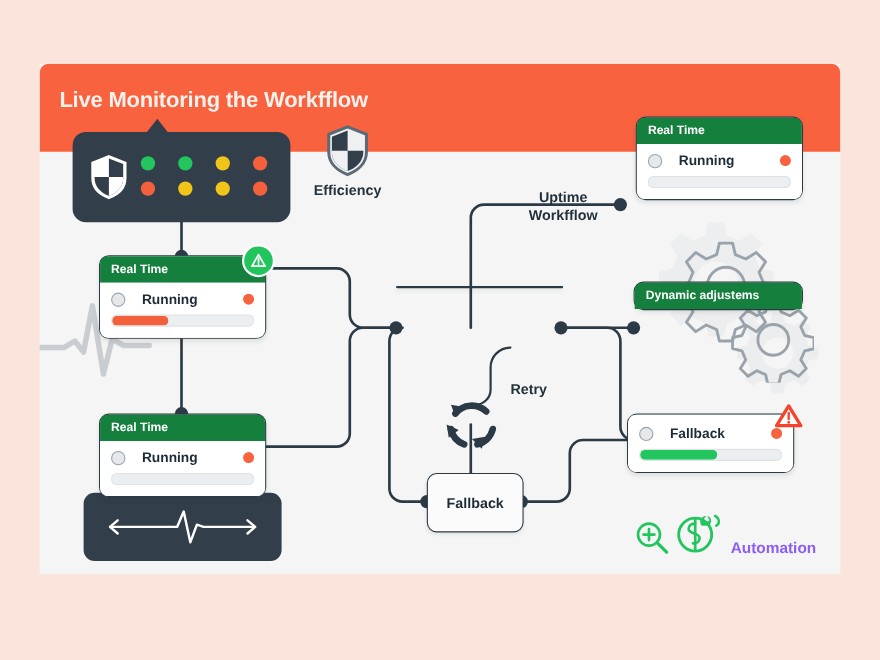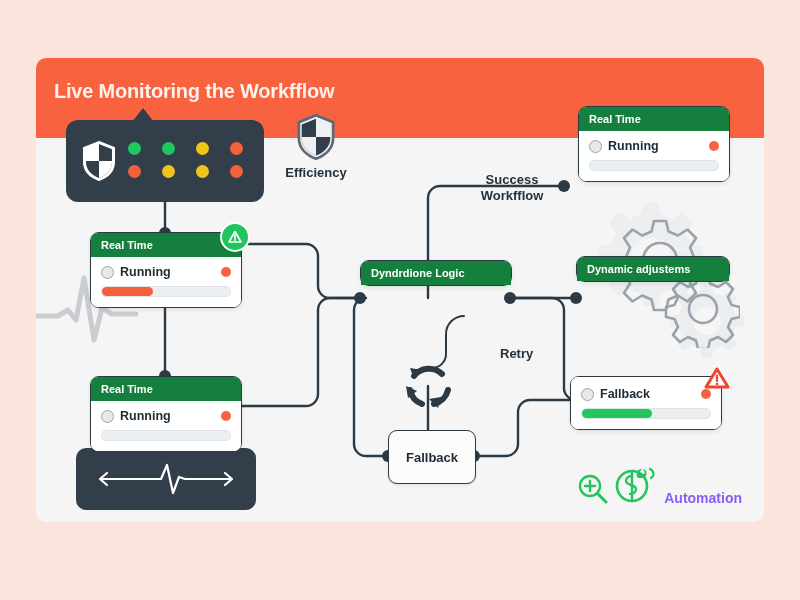--- a/index.html
+++ b/index.html
@@ -8,21 +8,21 @@
     background:#fbe4dc;
     font-family:"Liberation Sans", sans-serif;
     overflow:hidden;
     position:relative;
   }
   #root{position:absolute;inset:0;}
 
   
   .canvas{
     position:absolute;left:36px;top:58px;width:728px;height:464px;
-    background:#f5f5f5;border-radius:10px;overflow:hidden;
+    background:#f5f5f5;border-radius:0;overflow:hidden;
   }
   .header-band{
     position:absolute;left:0;top:0;width:100%;height:80px;
     background:#f9623f;border-radius:8px 8px 0 0;
   }
   .header-title{
     position:absolute;left:18px;top:22px;
     color:#fdf1ec;font-size:20px;font-weight:bold;letter-spacing:-.2px;
     white-space:nowrap;
   }
@@ -70,21 +70,21 @@
   }
   .card-head{
     background:#15803d;color:#fff;
     font-size:11px;font-weight:bold;
     padding:6px 9px 6px 10px;
     border-radius:7px 7px 0 0;
     white-space:nowrap;overflow:hidden;
   }
   .card-body{padding:8px 10px 10px 10px;background:#fff;border-radius:0 0 7px 7px;}
   .card.no-head .card-body{border-radius:7px;padding-top:10px;}
-  .status-row{display:flex;align-items:center;}
+  .status-row{display:flex;align-items:center;gap:9px;}
   .status-circle{
     width:11px;height:11px;border-radius:50%;
     border:1.8px solid #9aa4ad;background:#e6e9ec;margin-right:6px;flex:0 0 auto;
   }
   .status-text{font-size:12.5px;color:#1d2b36;font-weight:bold;flex:1;white-space:nowrap;}
   .status-led{width:10px;height:10px;border-radius:50%;background:#f9623f;flex:0 0 auto;}
   .bar-track{
     margin-top:7px;height:9px;border-radius:5px;
     background:#eceff1;border:1px solid #dfe3e6;position:relative;overflow:hidden;
   }
@@ -221,24 +221,24 @@
         <path d="M17 2 L32 8 V22 C32 31 25 37 17 40 C9 37 2 31 2 22 V8 Z" fill="#eef0f2" stroke="#5b6a76" stroke-width="2.4"></path>
         <path d="M17 5 L29.5 10 V22 C29.5 29.5 23.6 34.8 17 37.2 Z" fill="#eef0f2"></path>
         <path d="M17 5 L4.5 10 V22 C4.5 29.5 10.4 34.8 17 37.2 Z" fill="#323f4b"></path>
         <path d="M17 21 L29.5 21 V22 C29.5 29.5 23.6 34.8 17 37.2 Z" fill="#323f4b"></path>
         <path d="M4.5 21 L17 21 V37.2 C10.4 34.8 4.5 29.5 4.5 22 Z" fill="#eef0f2"></path>
       </svg>
       <div class="stability-label">Efficiency</div>
     </div>
 
     <div class="flabel" style="left:428px;top:114px;width:96px;">
-      <div>Success</div>
+      <div>Uptime</div>
       <div>Workfflow</div>
     </div>
-    <div class="flabel" style="left:464px;top:288px;">Retry</div>
+    <div class="flabel" style="left:428px;top:288px;">Retry</div>
 
     <div class="deco" style="left:364px;top:300px;">
       <svg width="58" height="58" viewBox="0 0 58 58">
         <g fill="none" stroke="#2b3a45" stroke-width="6" stroke-linecap="round">
           <path d="M14 18 A19 19 0 0 1 42 16"></path>
           <path d="M48 32 A19 19 0 0 1 34 46"></path>
           <path d="M10 32 A19 19 0 0 0 22 46"></path>
         </g>
         <g fill="#2b3a45">
           <path d="M10 10 l12 2 -8 9 z"></path>
@@ -288,21 +288,20 @@
           <span class="status-text">Running</span>
           <span class="status-led" style="background: rgb(249, 98, 63);"></span>
         </div>
         <div class="bar-track">
           <div class="bar-fill" style="left: 0%; width: 0%; background: rgb(244, 96, 60);"></div>
         </div>
       </div>
     </div>
 
     <div class="card" style="left:324px;top:202px;">
-      <div class="card-head">Dyndrdione Logic</div>
     </div>
 
     <div class="card" style="left:542px;top:48px;">
       <div class="card-head">Real Time</div>
       <div class="card-body">
         <div class="status-row">
           <span class="status-circle"></span>
           <span class="status-text">Running</span>
           <span class="status-led" style="background: rgb(249, 98, 63);"></span>
         </div>

